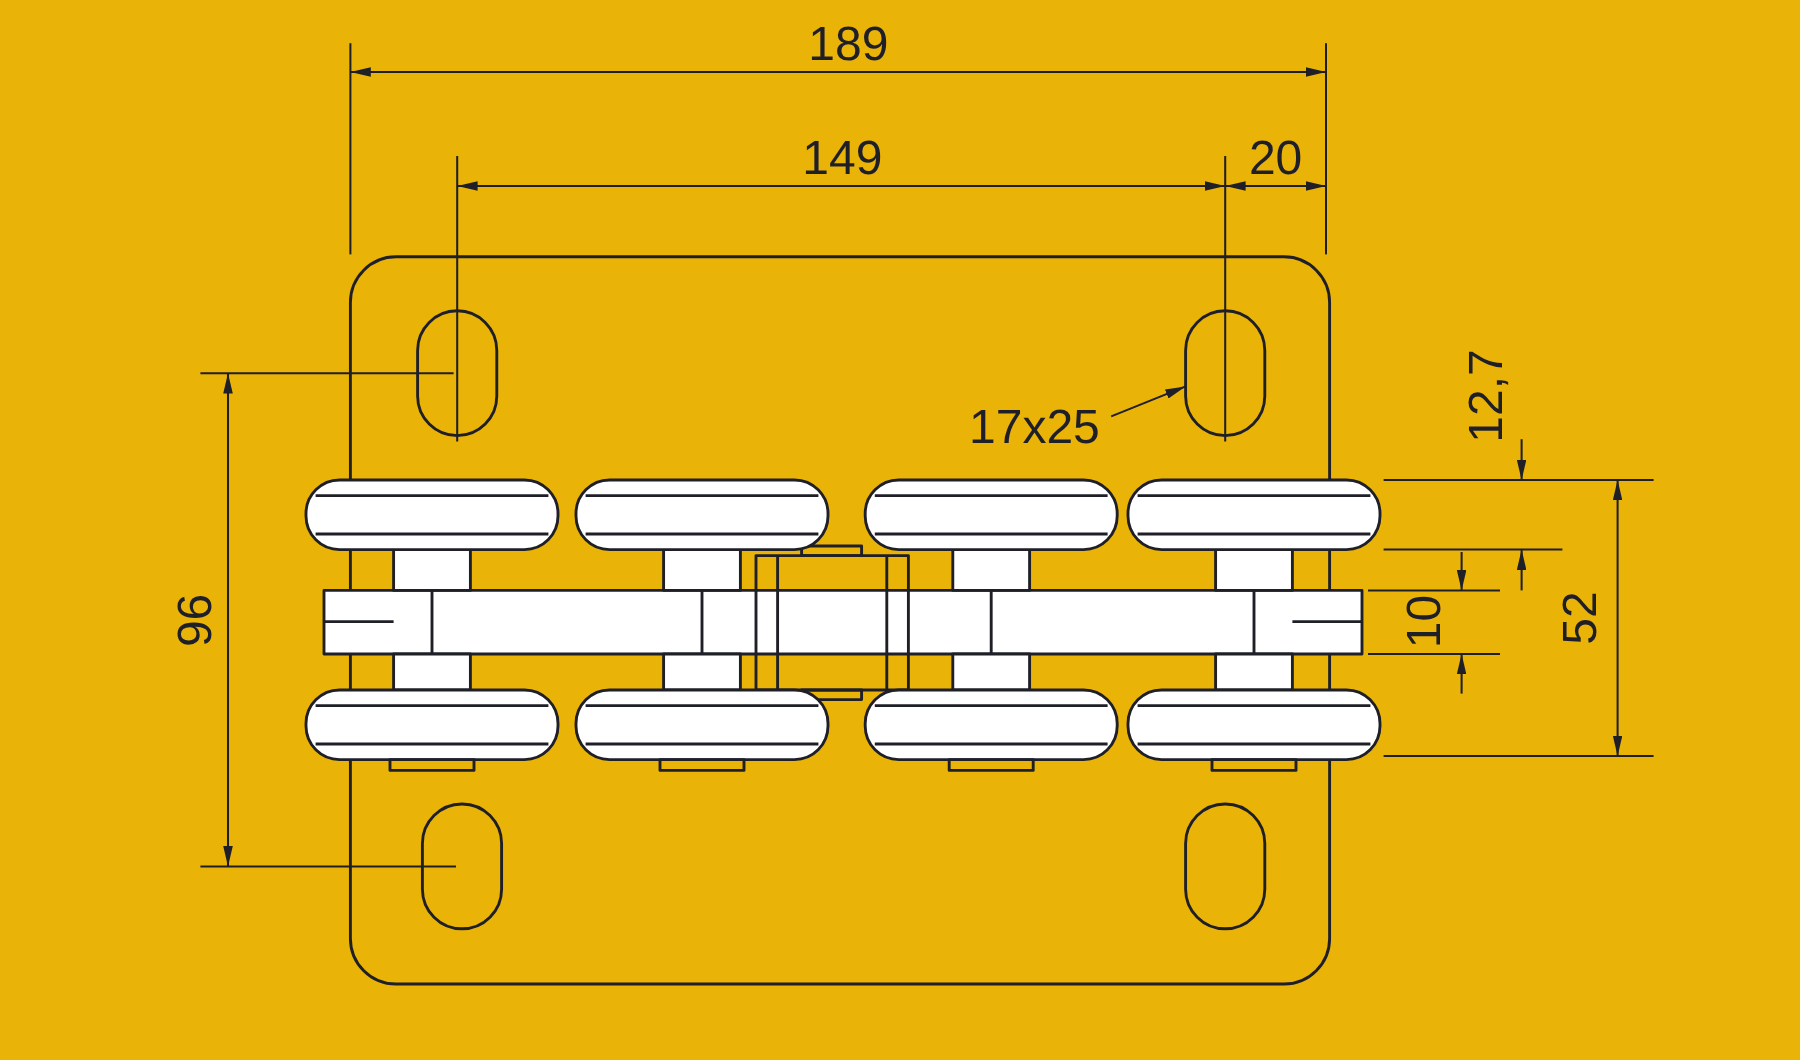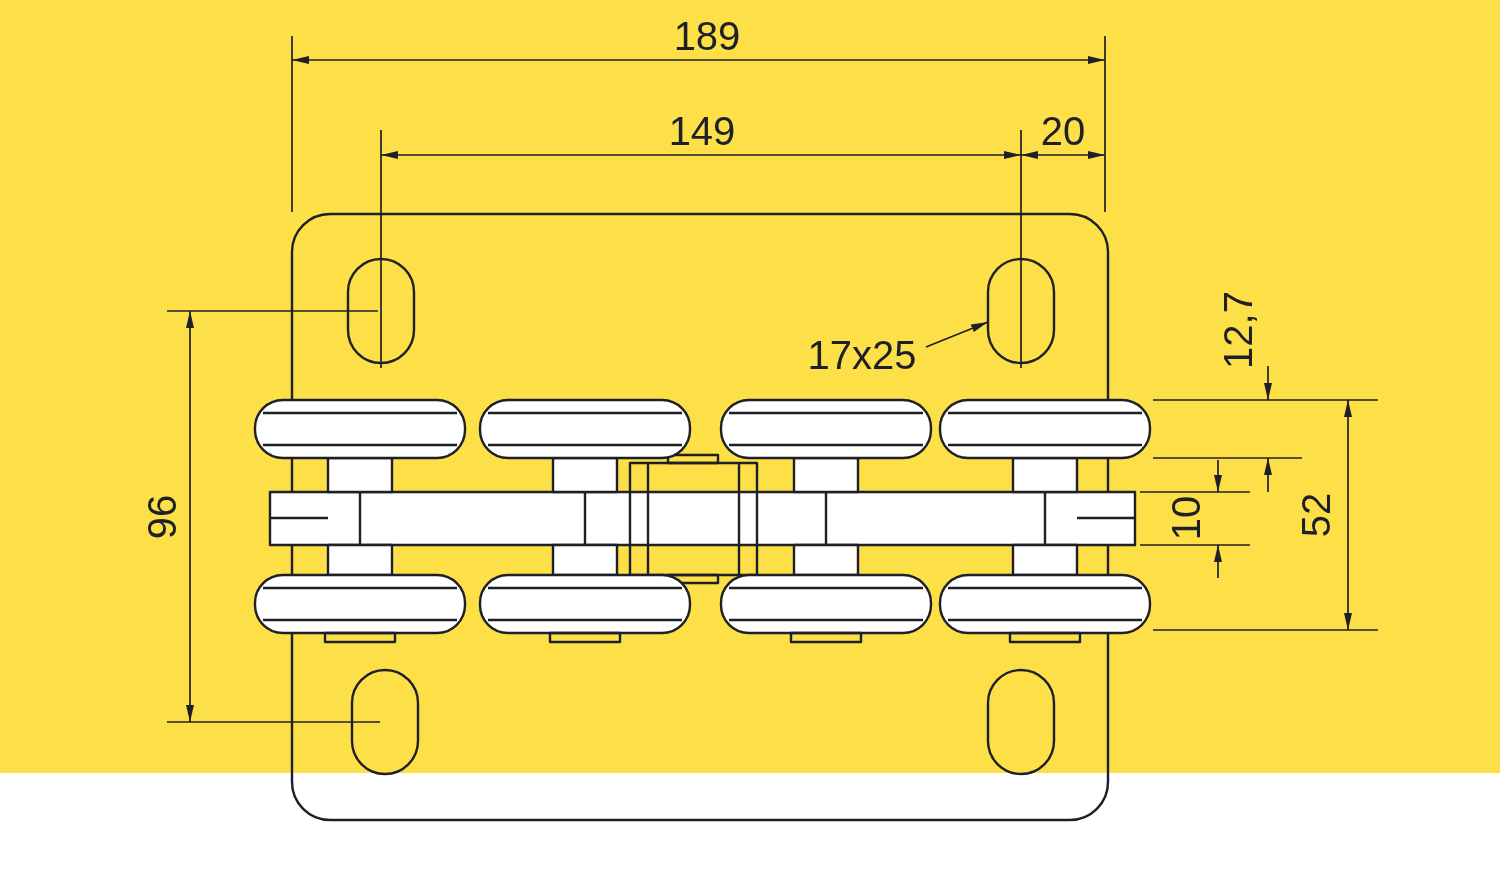--- a/index.html
+++ b/index.html
@@ -6,22 +6,22 @@
     margin: 0;
     padding: 0;
     background: #ffffff;
     width: 1500px;
     height: 883px;
     overflow: hidden;
   }
   .stage {
     position: relative;
     width: 1500px;
-    height: 773px;
-    background: #fde047;
+    height: 883px;
+    background: #eab308;
     font-family: "Liberation Sans", "DejaVu Sans", sans-serif;
   }
   svg text {
     font-family: "Liberation Sans", "DejaVu Sans", sans-serif;
     font-size: 40px;
     stroke: none;
   }
 </style>
 </head>
 <body>

